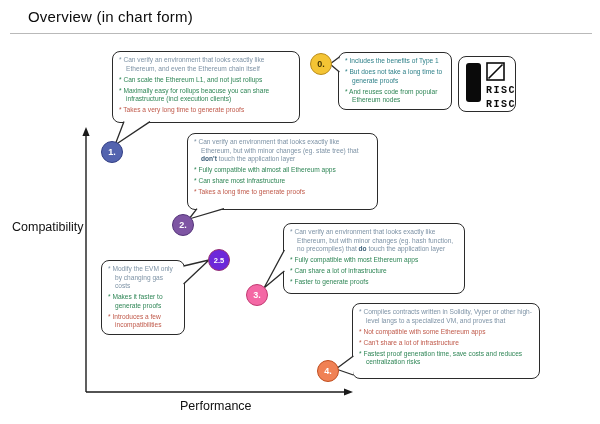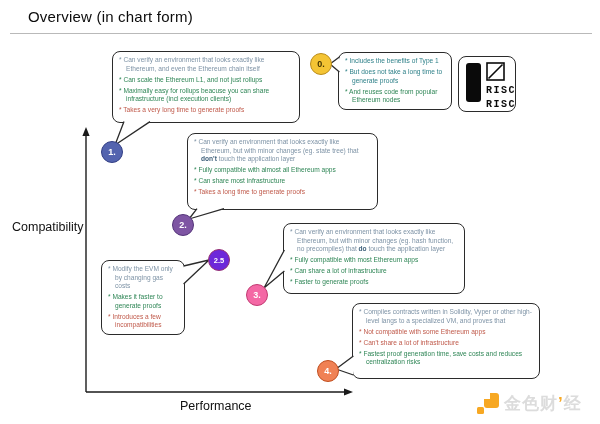--- a/index.html
+++ b/index.html
@@ -118,22 +118,14 @@
   <div class="node" style="left: 310px; top: 53px; background: rgb(244, 196, 52); border-color: rgb(187, 141, 28); color: rgb(69, 53, 0);">0.</div>
   <div class="node" style="left: 101px; top: 141px; background: rgb(84, 100, 175); border-color: rgb(51, 63, 133); color: rgb(255, 255, 255);">1.</div>
   <div class="node" style="left: 172px; top: 214px; background: rgb(126, 85, 163); border-color: rgb(85, 53, 122); color: rgb(255, 255, 255);">2.</div>
   <div class="node" style="left: 208px; top: 249px; background: #6d28d9; border-color: rgb(151, 50, 116); color: rgb(255, 255, 255); font-size: 7.5px;">2.5</div>
   <div class="node" style="left: 246px; top: 284px; background: rgb(244, 104, 165); border-color: rgb(194, 58, 114); color: rgb(255, 255, 255);">3.</div>
   <div class="node" style="left: 317px; top: 360px; background: rgb(240, 129, 84); border-color: rgb(193, 79, 32); color: rgb(255, 255, 255);">4.</div>
 
   <div class="axis-label y-label">Compatibility</div>
   <div class="axis-label x-label">Performance</div>
 
-  <div class="watermark">
-    <div class="wm-icon">
-      <div class="wm-big"></div>
-        <div class="wm-notch"></div>
-        <div class="wm-small"></div>
-    </div>
-    <div class="wm-text"><span>金色财</span><span class="wm-tick">’</span><span>经</span></div>
-  </div>
 
 </div>
 
 </body></html>

